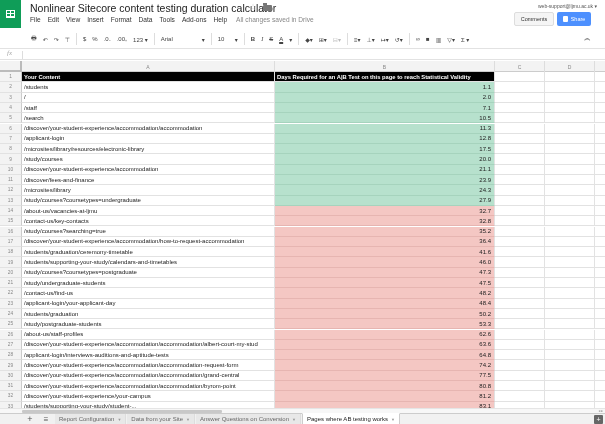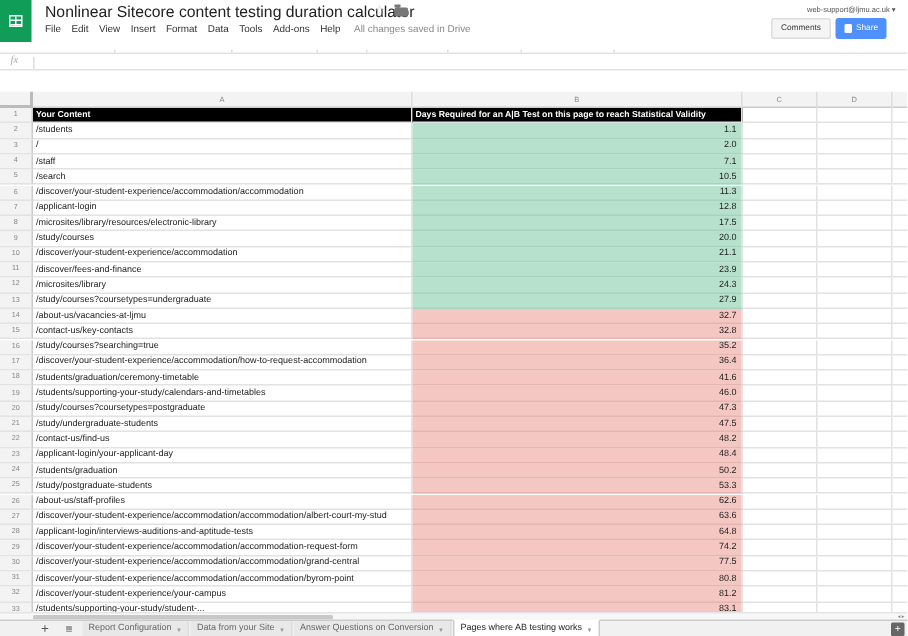--- a/index.html
+++ b/index.html
@@ -30,21 +30,21 @@
   .tb-sep { width: 1px; height: 12px; background: #ddd; margin: 0 3px; }
   .tb-font { width: 50px; justify-content: space-between; }
   .tb-size { width: 26px; justify-content: space-between; }
   .tb-bold { font-weight: bold; }
   .tb-italic { font-style: italic; font-family: "Liberation Serif", serif; }
   .tb-strike { text-decoration: line-through; }
   .tb-textcolor { text-decoration: underline; text-decoration-thickness: 2px; }
   .collapse-icon { position: absolute; right: 14px; top: 3px; font-size: 7px; color: #555; }
 
   
-  .formula-bar { position: absolute; left: 0; top: 35px; width: 605px; height: 12px; border-top: 1px solid #e2e2e2; border-bottom: 1px solid #e2e2e2; background: #fff; }
+  .formula-bar { position: absolute; left: 0; top: 48px; width: 605px; height: 12px; border-top: 1px solid #e2e2e2; border-bottom: 1px solid #e2e2e2; background: #fff; }
   .fx-icon { position: absolute; left: 7px; top: 0px; font-size: 7px; font-style: italic; font-family: "Liberation Serif", serif; color: #aaa; }
   .fx-sep { position: absolute; left: 22px; top: 2px; width: 1px; height: 8px; background: #ddd; }
 
   
   .grid { position: absolute; left: 0; top: 61px; width: 605px; height: 350px; overflow: hidden; }
   .col-headers { position: absolute; left: 0; top: 0; height: 11px; width: 605px; background: #f3f3f3; border-bottom: 1px solid #ccc; }
   .corner { position: absolute; left: 0; top: 0; width: 22px; height: 11px; background: #f3f3f3; border-right: 2px solid #bbb; border-bottom: 2px solid #bbb; }
   .col-h { position: absolute; top: 0; height: 11px; font-size: 5px; color: #888; display: flex; align-items: center; justify-content: center; border-right: 1px solid #ddd; }
   .rows { position: absolute; left: 0; top: 11px; width: 605px; }
   .row { position: absolute; left: 0; height: 10.3px; width: 605px; }

